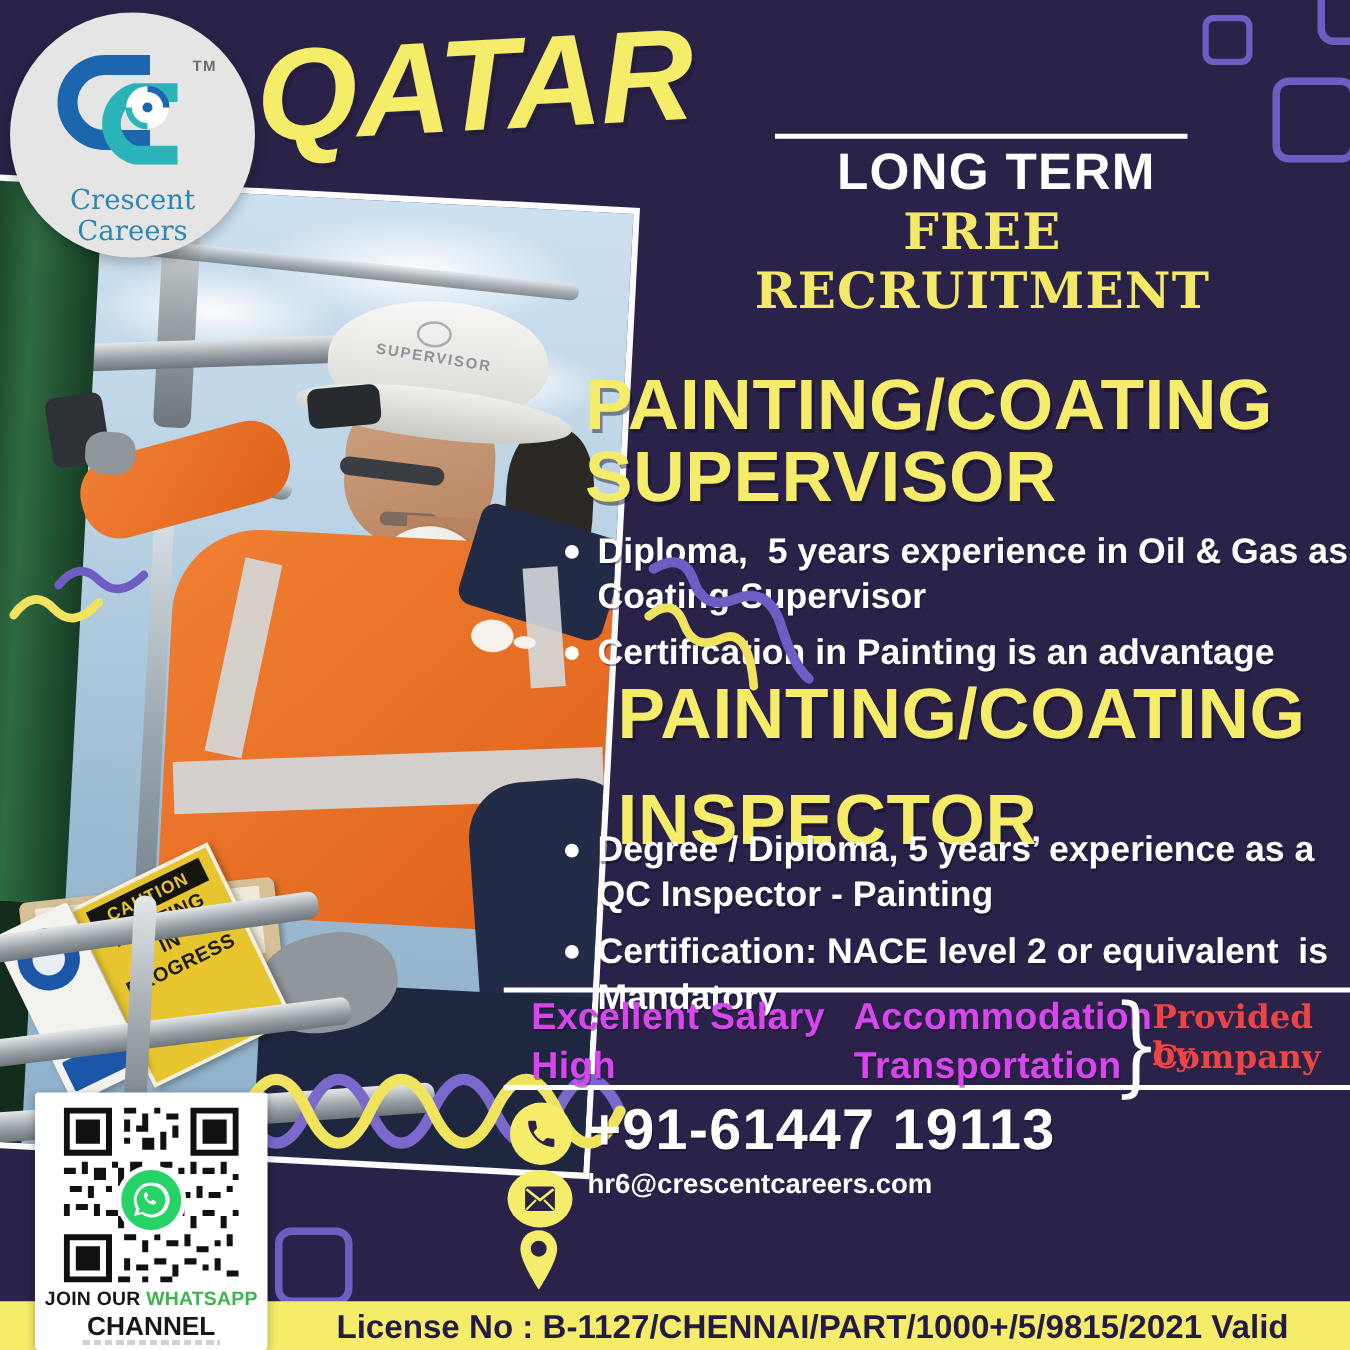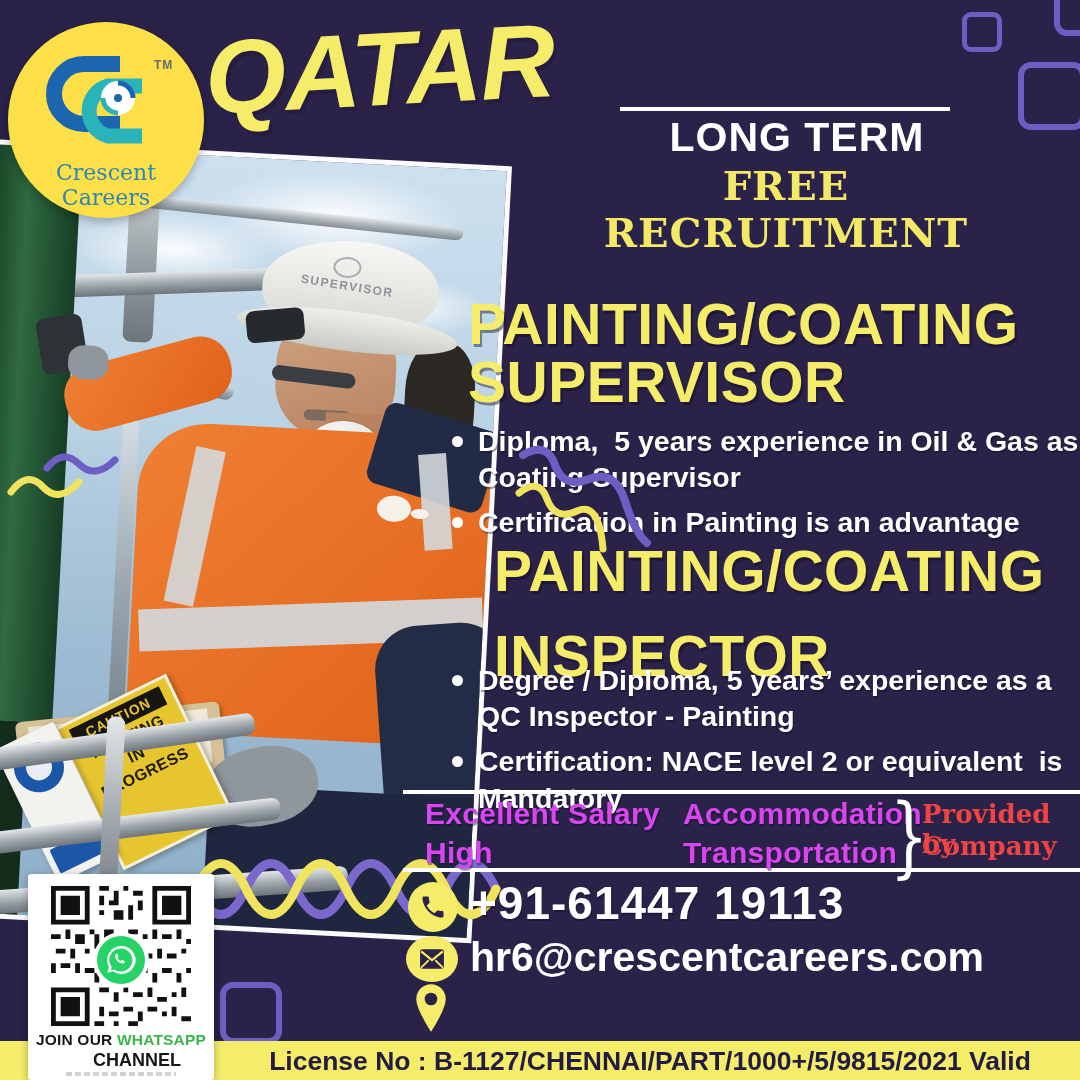--- a/index.html
+++ b/index.html
@@ -4,22 +4,22 @@
 <style>
   html,body{margin:0;padding:0;background:#1a1533;}
   .poster{position:relative;width:1080px;height:1080px;overflow:hidden;
           background:#2a2248;font-family:"Liberation Sans",sans-serif;}
   .abs{position:absolute;}
 
   
   .deco-sq{position:absolute;border:6px solid #6e5ec4;border-radius:13px;z-index:2;}
 
   
-  .logo-badge{position:absolute;left:8px;top:22px;width:196px;height:196px;border-radius:50%;
-              background:#fde047;z-index:5;box-shadow:0 4px 10px rgba(0,0,0,.25);}
+  .logo-badge{position:absolute;left:8px;top:10px;width:196px;height:196px;border-radius:50%;
+              background:#e5e5e5;z-index:5;box-shadow:0 4px 10px rgba(0,0,0,.25);}
   .logo-tm{position:absolute;left:146px;top:36px;font-size:12px;color:#6b6b6b;letter-spacing:1px;font-weight:700;}
   .logo-name{position:absolute;left:10px;top:138px;width:176px;text-align:center;
              font-family:"DejaVu Serif",serif;font-size:22px;color:#2f86b3;}
 
   
   .qatar{position:absolute;left:205px;top:10px;font-size:104px;font-weight:800;font-style:italic;
          color:#f5ed6a;transform:rotate(-3deg);letter-spacing:-1px;z-index:4;
          text-shadow:3px 4px 0 rgba(20,15,40,.25);}
   .project{position:absolute;left:582px;top:45px;width:430px;text-align:center;font-size:43px;
            font-weight:800;color:#fff;letter-spacing:1px;z-index:4;}
@@ -47,37 +47,37 @@
            text-shadow:1px 2px 0 rgba(15,10,35,.4);}
   .brace{position:absolute;left:890px;top:786px;font-size:60px;color:#fff;z-index:4;
          font-family:"DejaVu Serif",serif;transform:scaleY(1.45);transform-origin:top;}
   .provided{position:absolute;left:922px;width:150px;text-align:left;font-family:"DejaVu Serif",serif;
             font-size:26px;font-weight:700;color:#ef4444;z-index:4;}
 
   
   .icon-chip{position:absolute;background:#f5ed6a;display:flex;align-items:center;justify-content:center;z-index:6;}
   .phone-text{position:absolute;left:470px;top:876px;font-size:46px;font-weight:800;color:#fff;
               letter-spacing:1px;z-index:5;text-shadow:1px 2px 0 rgba(15,10,35,.4);}
-  .email-text{position:absolute;left:470px;top:934px;font-size:41px;font-weight:700;color:#fff;z-index:5;}
+  .email-text{position:absolute;left:470px;top:934px;font-size:22px;font-weight:700;color:#fff;z-index:5;}
   .addr{position:absolute;left:462px;top:987px;width:612px;font-size:20px;font-weight:700;color:#fff;
         line-height:1.4;z-index:5;}
 
   
   .license-bar{position:absolute;left:0;top:1041px;width:1080px;height:39px;background:#f5ed6a;z-index:5;}
   .license-text{position:absolute;left:225px;top:0;width:850px;height:39px;line-height:40px;text-align:center;
                 font-size:26.5px;font-weight:800;color:#221b44;}
 
   
   .qr-card{position:absolute;left:28px;top:874px;width:186px;height:206px;background:#fff;border-radius:3px;
            z-index:6;box-shadow:0 2px 8px rgba(0,0,0,.3);}
   .qr-caption{position:absolute;left:0;top:157px;width:186px;text-align:center;font-size:15.5px;
               font-weight:800;color:#171717;letter-spacing:.2px;}
   .qr-caption .wa{color:#3cb54a;}
-  .qr-caption2{position:absolute;left:0;top:176px;width:186px;text-align:center;font-size:18px;
-               font-weight:800;color:#171717;padding-left:16px;}
+  .qr-caption2{position:absolute;left:0;top:176px;width:186px;text-align:center;font-size:21px;
+               font-weight:800;color:#171717;}
   .qr-fineprint{position:absolute;left:38px;top:198px;width:110px;height:4px;opacity:.3;
                 background:repeating-linear-gradient(90deg,#666 0 6px,transparent 6px 9px);}
   .wa-badge{position:absolute;left:69px;top:62px;width:48px;height:48px;border-radius:50%;
             background:#25d366;box-shadow:0 0 0 4px #fff;}
 
   
   .photo{position:absolute;left:-38px;top:152px;width:520px;height:768px;transform:rotate(3deg);
          border:5px solid #fbfbfb;overflow:hidden;z-index:1;
          background:linear-gradient(180deg,#cde0ef 0%,#b9d2e4 35%,#9dbbd2 65%,#8fb0c9 100%);}
   .ph{position:absolute;}

